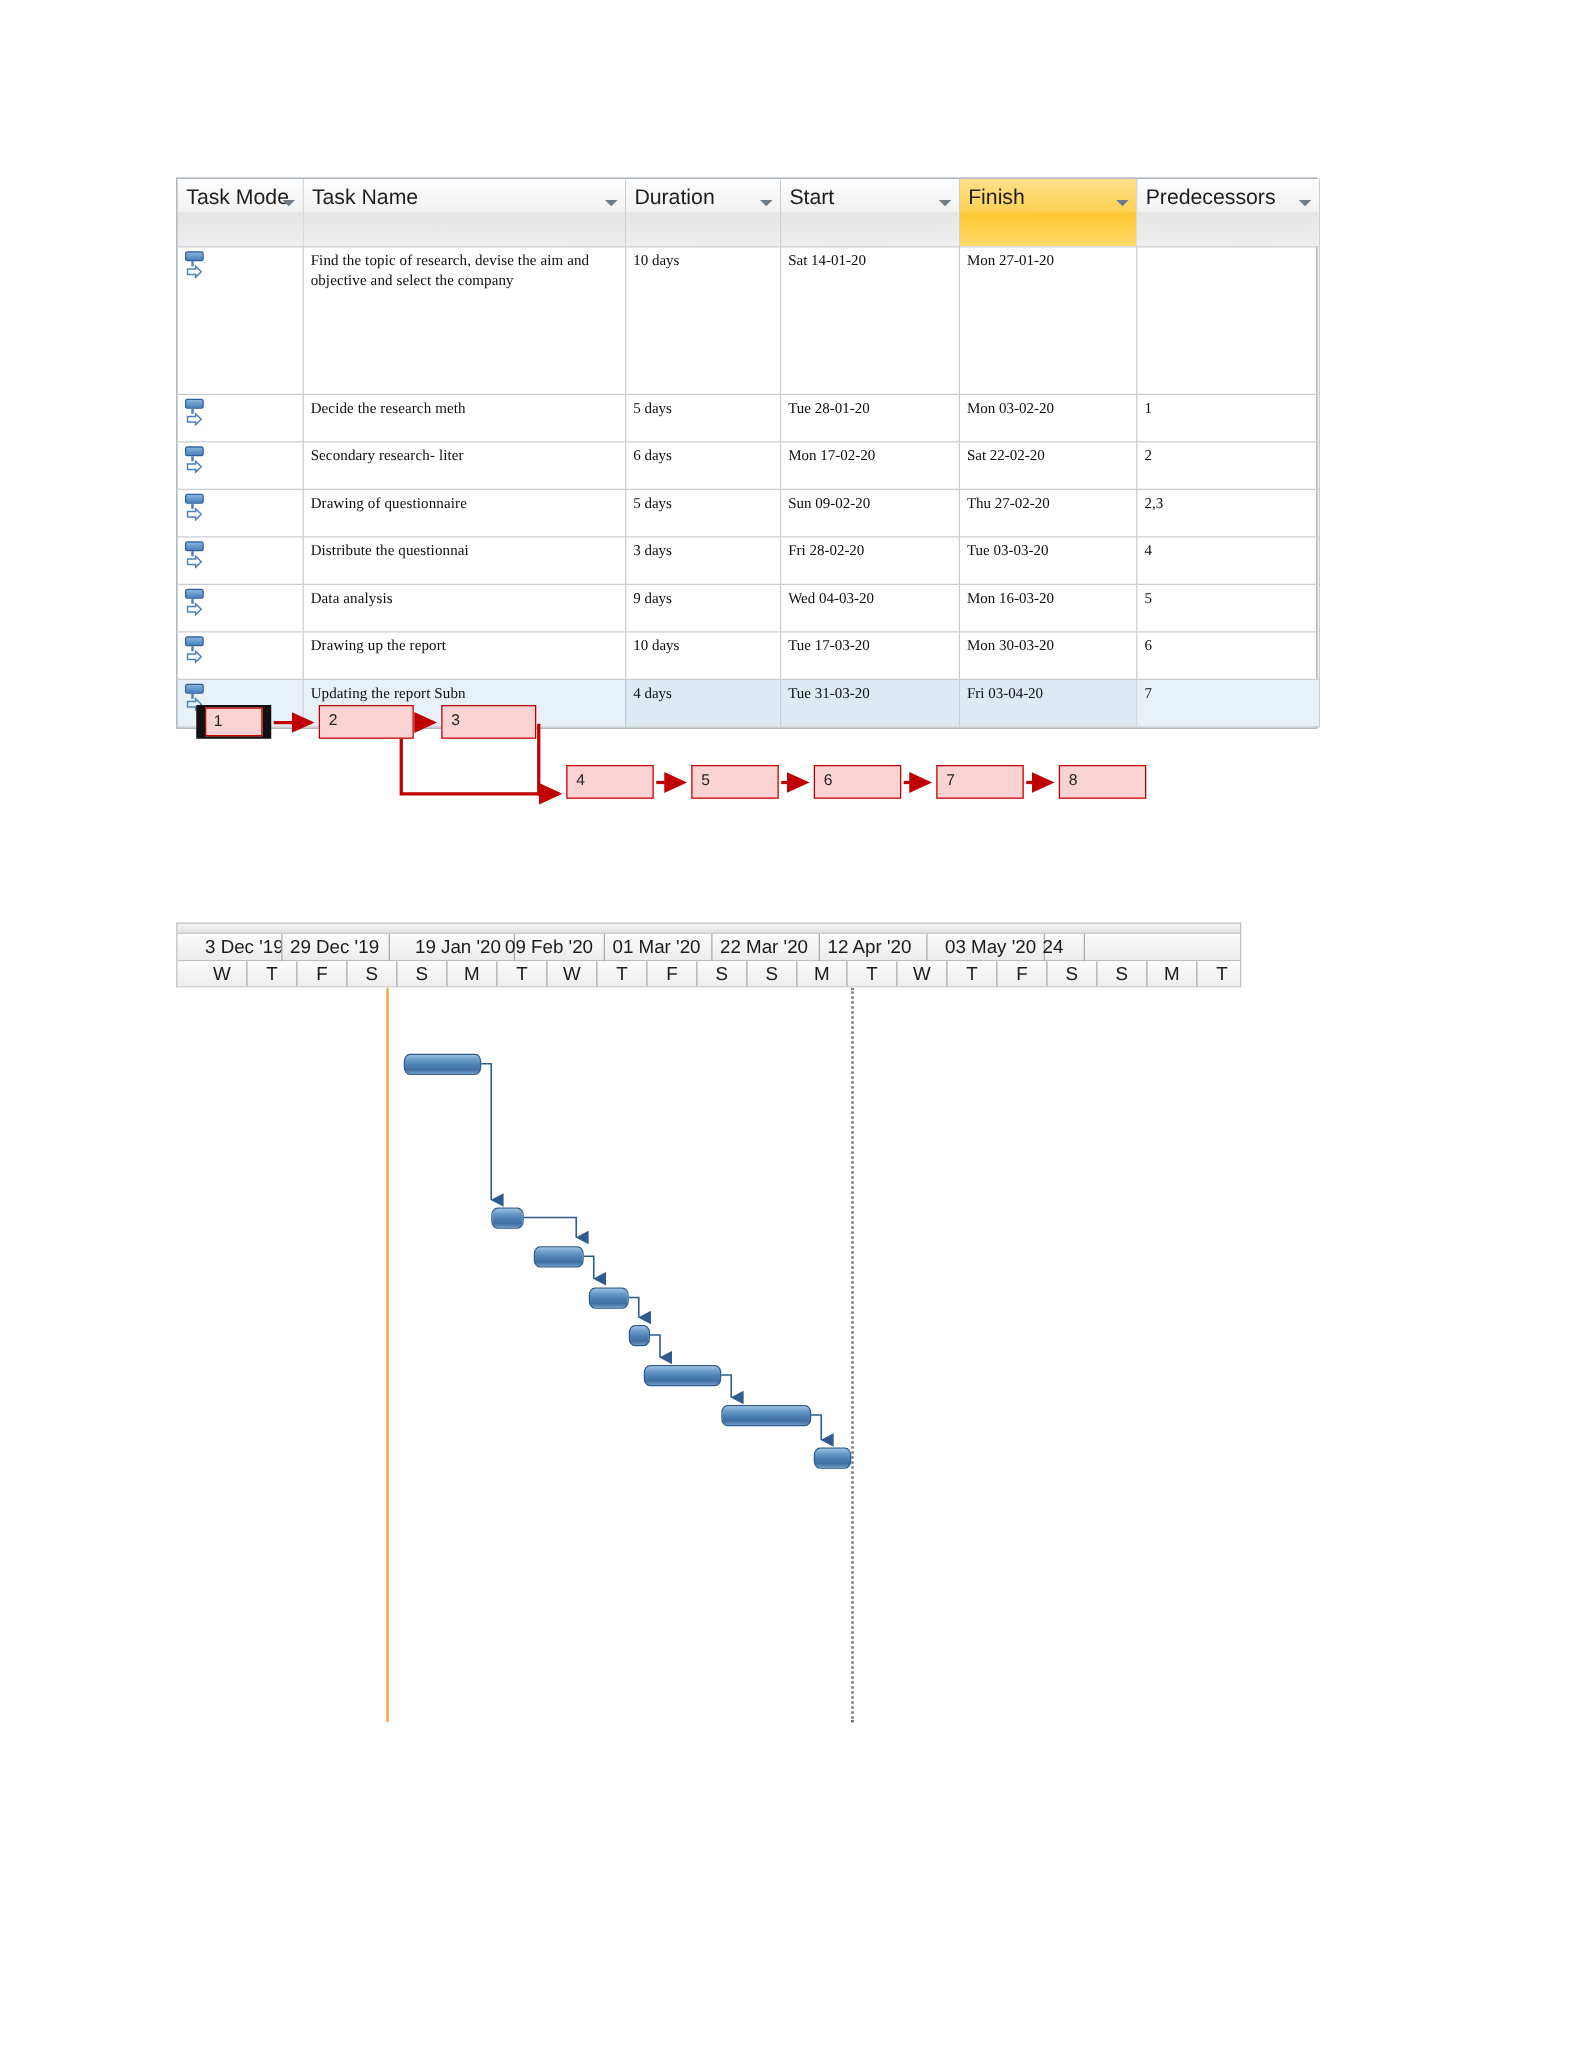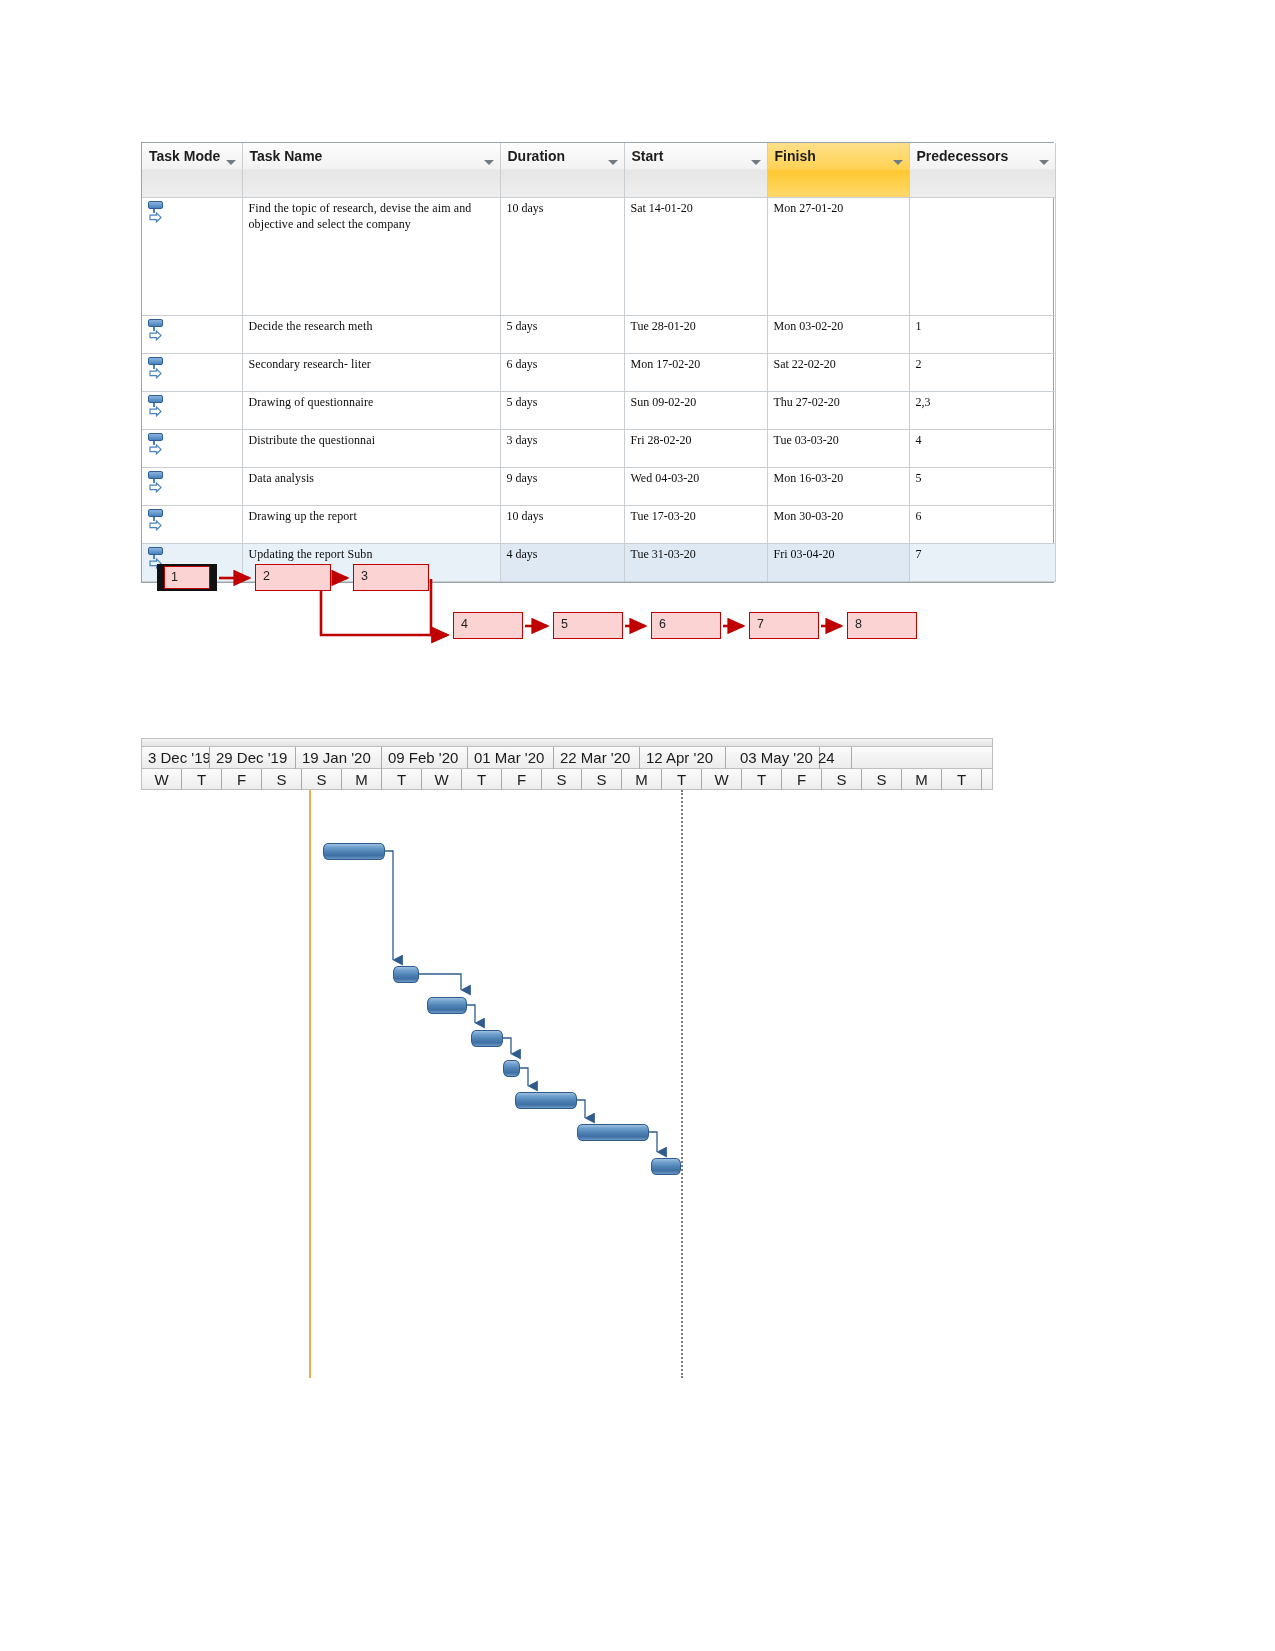--- a/index.html
+++ b/index.html
@@ -22,22 +22,22 @@
   table.tasks th, table.tasks td{
     border-right:1px solid #c9ced3;
     border-bottom:1px solid #c9ced3;
     padding:0;
     vertical-align:top;
     overflow:hidden;
     white-space:nowrap;
   }
   table.tasks th{
     background:linear-gradient(to bottom,#fdfdfd 0%,#f2f2f2 48%,#e6e6e6 50%,#eeeeee 100%);
-    font-size:14px;
-    font-weight:bold;
+    font-size:17px;
+    font-weight:normal;
     color:#1d1d1d;
     text-align:left;
     height:49px;
     position:relative;
     padding:5px 4px 0 7px;
     vertical-align:top;
   }
   table.tasks th.finish-col{
     background:linear-gradient(to bottom,#ffe08a 0%,#ffd254 48%,#ffc832 52%,#ffd96b 100%);
   }
@@ -129,21 +129,21 @@
   .hdr-row.weeks{border-bottom:1px solid #bfbfbf;
     background:linear-gradient(to bottom,#fbfbfb,#ececec);}
   .hdr-row.days{background:linear-gradient(to bottom,#fbfbfb,#ececec);}
   .hcell{
     position:absolute;top:0;height:22px;
     border-right:1px solid #a9a9a9;
     box-sizing:border-box;
     font-size:15px;color:#1b1b1b;
     font-family:"Liberation Sans", sans-serif;
     padding-left:6px;line-height:21px;
-    white-space:nowrap;overflow:hidden;
+    white-space:nowrap;overflow:hidden;margin-left:16px;
   }
   .hcell.day{text-align:center;padding-left:0;font-size:15px;}
   .gantt-body{
     position:absolute;left:0;top:52px;width:852px;height:588px;
     background:#ffffff;overflow:hidden;
   }
   .gbar{
     position:absolute;height:17px;
     background:linear-gradient(to bottom,#9dc0e2 0%,#6f9fcd 22%,#4e82b4 52%,#3f6fa3 78%,#6b99c6 100%);
     border:1px solid #2f5c8c;
@@ -318,21 +318,21 @@
       <div class="pnode" style="left: 706px; top: 60px; width: 70px;">8</div>
     </div>
 </div>
 
 <div class="gantt">
   <div class="gantt-top-strip"></div>
   <div class="gantt-hdr">
     <div class="hdr-row weeks" id="week-row">
         <div class="hcell" style="left: 0px; width: 68px;">3 Dec '19</div>
         <div class="hcell" style="left: 68px; width: 86px;">29 Dec '19</div>
-        <div class="hcell" style="left: 154px; width: 86px;">19 Jan '20</div>
+        <div class="hcell" style="left: 168px; width: 86px;">19 Jan '20</div>
         <div class="hcell" style="left: 240px; width: 86px;">09 Feb '20</div>
         <div class="hcell" style="left: 326px; width: 86px;">01 Mar '20</div>
         <div class="hcell" style="left: 412px; width: 86px;">22 Mar '20</div>
         <div class="hcell" style="left: 498px; width: 86px;">12 Apr '20</div>
         <div class="hcell" style="left: 592px; width: 86px;">03 May '20</div>
         <div class="hcell" style="left: 670px; width: 40px;">24</div>
       </div>
     <div class="hdr-row days" id="day-row">
         <div class="hcell day" style="left: 0px; width: 40px;">W</div>
         <div class="hcell day" style="left: 40px; width: 40px;">T</div>

